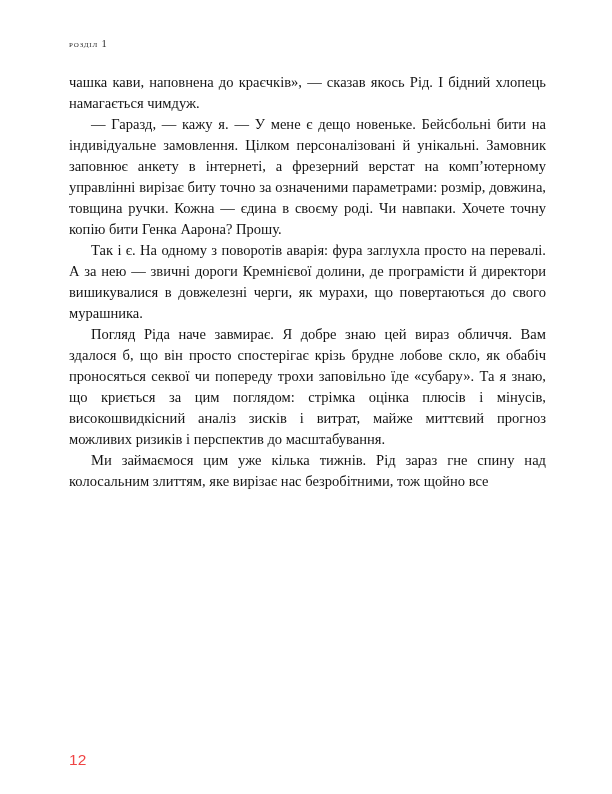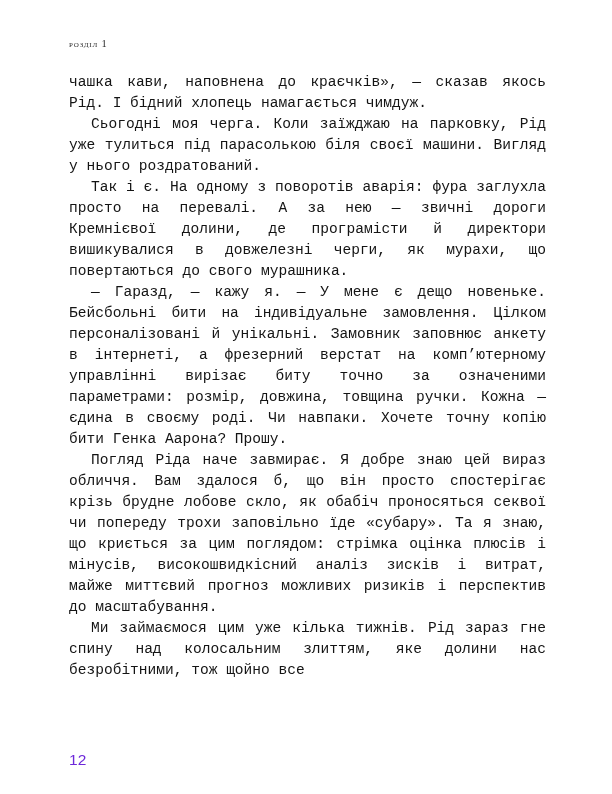--- a/index.html
+++ b/index.html
@@ -57,49 +57,47 @@
     margin: 0;
     padding: 0;
     font-size: 14.55px;
     line-height: 21.0px;
     text-align: justify;
     text-justify: inter-word;
     text-indent: 22px;
     hyphens: none;
     -webkit-hyphens: none;
     word-spacing: 0px;
-    font-family: Liberation Mono, monospace;
   }
   p.para.noindent {
     text-indent: 0;
   }
   
 
   
   .folio {
     position: absolute;
     left: 69px;
     top: 751px;
     font-family: "Liberation Sans", "DejaVu Sans", sans-serif;
     font-size: 15.5px;
-    color: #6d28d9;
+    color: #ef4444;
     letter-spacing: 0.2px;
   }
 </style>
 </head>
 <body>
 
 <div class="page">
 
   <div class="running-header">Розділ 1</div>
 
   <div class="textblock">
     <p class="para noindent">чашка кави, наповнена до краєчків», — сказав якось Рід. І бідний хлопець намагається чимдуж.</p>
-    <p class="para">Сьогодні моя черга. Коли заїжджаю на парковку, Рід уже тулиться під парасолькою біля своєї машини. Вигляд у нього роздратований.</p>
+    <p class="para">— Гаразд, — кажу я. — У мене є дещо новеньке. Бейсбольні бити на індивідуальне замовлення. Цілком персоналізовані й унікальні. Замовник заповнює анкету в інтернеті, а фрезерний верстат на комп’ютерному управлінні вирізає биту точно за означеними параметрами: розмір, довжина, товщина ручки. Кожна — єдина в своєму роді. Чи навпаки. Хочете точну копію бити Генка Аарона? Прошу.</p>
     <p class="para">Так і є. На одному з поворотів аварія: фура заглухла просто на перевалі. А за нею — звичні дороги Кремнієвої долини, де програмісти й директори вишикувалися в довжелезні черги, як мурахи, що повертаються до свого мурашника.</p>
-    <p class="para">— Гаразд, — кажу я. — У мене є дещо новеньке. Бейсбольні бити на індивідуальне замовлення. Цілком персоналізовані й унікальні. Замовник заповнює анкету в інтернеті, а фрезерний верстат на комп’ютерному управлінні вирізає биту точно за означеними параметрами: розмір, довжина, товщина ручки. Кожна — єдина в своєму роді. Чи навпаки. Хочете точну копію бити Генка Аарона? Прошу.</p>
     <p class="para">Погляд Ріда наче завмирає. Я добре знаю цей вираз обличчя. Вам здалося б, що він просто спостерігає крізь брудне лобове скло, як обабіч проносяться секвої чи попереду трохи заповільно їде «субару». Та я знаю, що криється за цим поглядом: стрімка оцінка плюсів і мінусів, високошвидкісний аналіз зисків і витрат, майже миттєвий прогноз можливих ризиків і перспектив до масштабування.</p>
-    <p class="para">Ми займаємося цим уже кілька тижнів. Рід зараз гне спину над колосальним злиттям, яке долини нас безробітними, тож щойно все</p>
+    <p class="para">Ми займаємося цим уже кілька тижнів. Рід зараз гне спину над колосальним злиттям, яке вирізає нас безробітними, тож щойно все</p>
   </div>
 
   <div class="folio">12</div>
 
 </div>
 
 </body></html>

